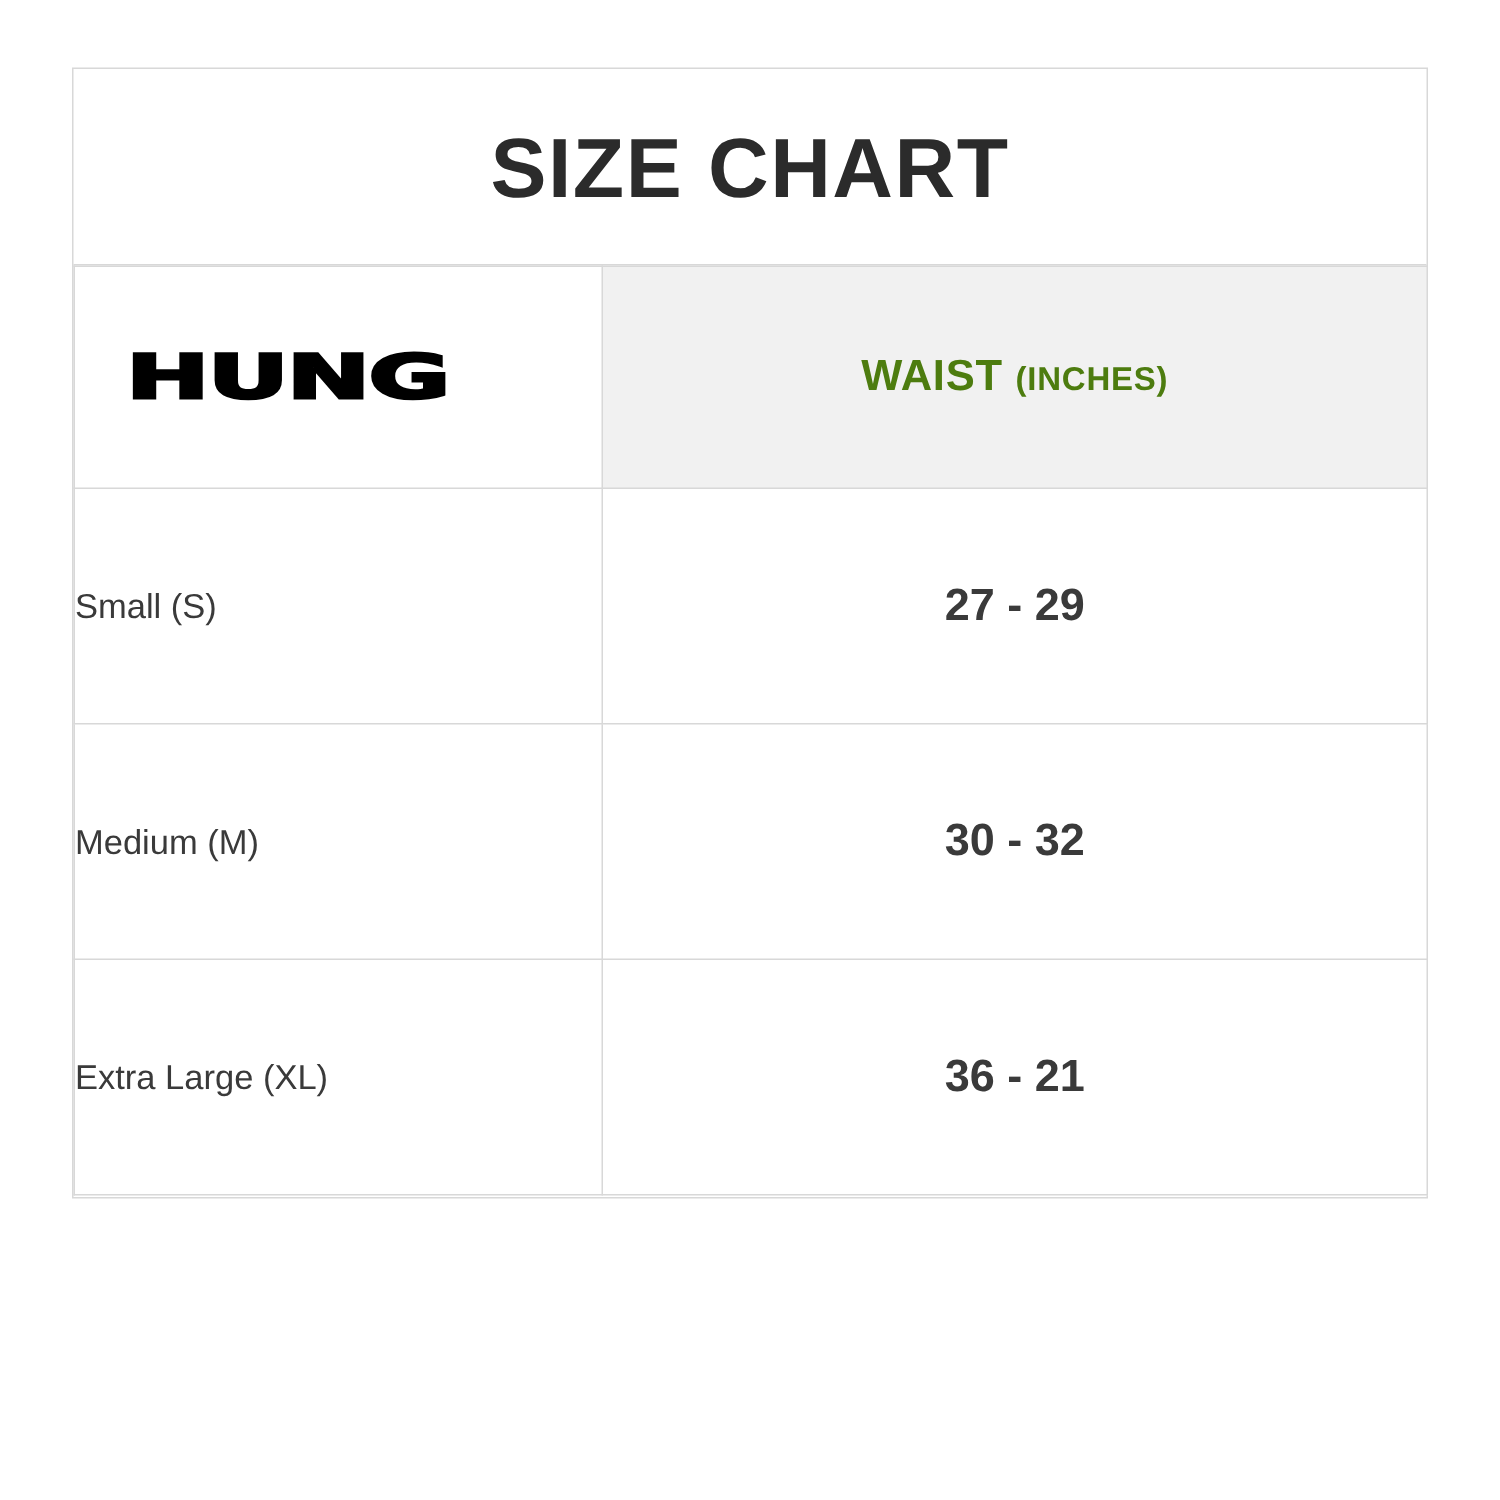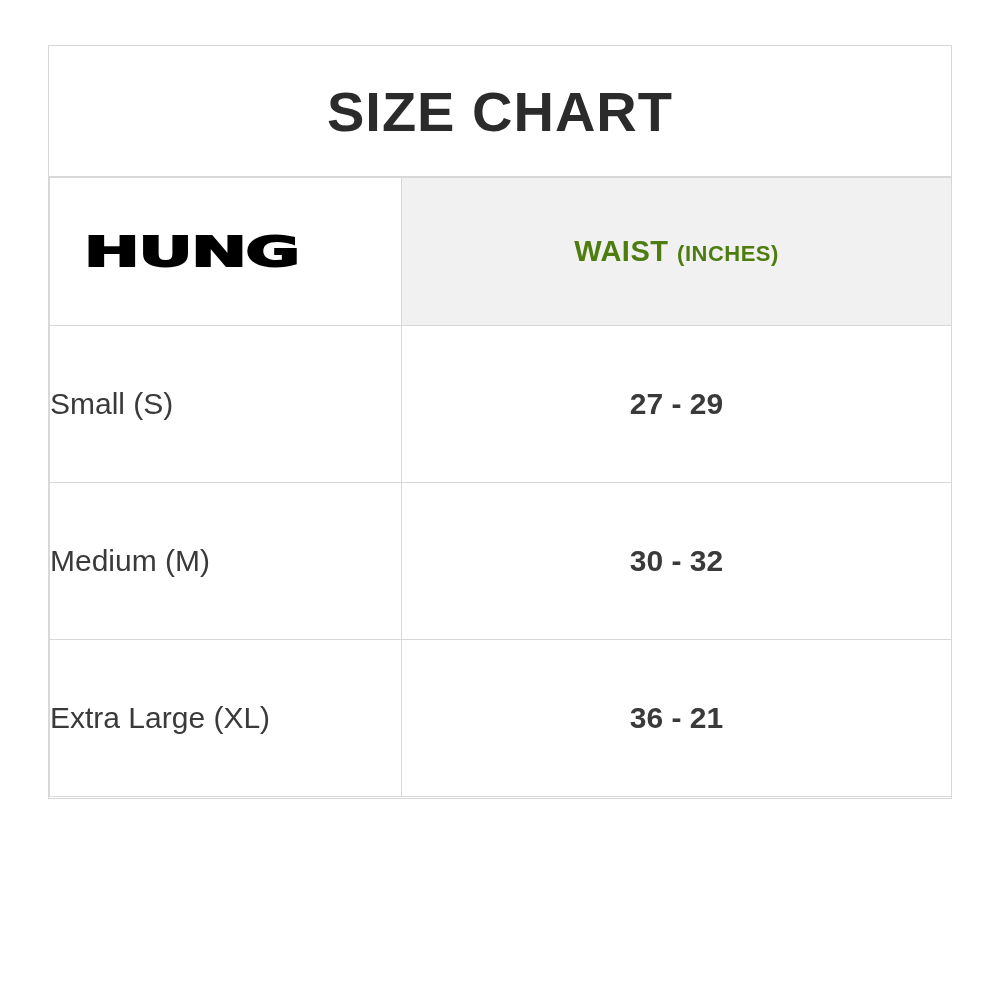--- a/index.html
+++ b/index.html
@@ -101,21 +101,21 @@
     letter-spacing: 0.5px;
   }
 
   .body-row td {
     height: 157px;
     vertical-align: middle;
     background: #ffffff;
   }
 
   .size-label {
-    font-size: 30px;
+    font-size: 23px;
     color: #3a3a3a;
     padding-left: 34px;
     font-weight: normal;
   }
 
   .size-value {
     font-size: 30px;
     color: #3a3a3a;
     text-align: center;
     font-weight: bold;

